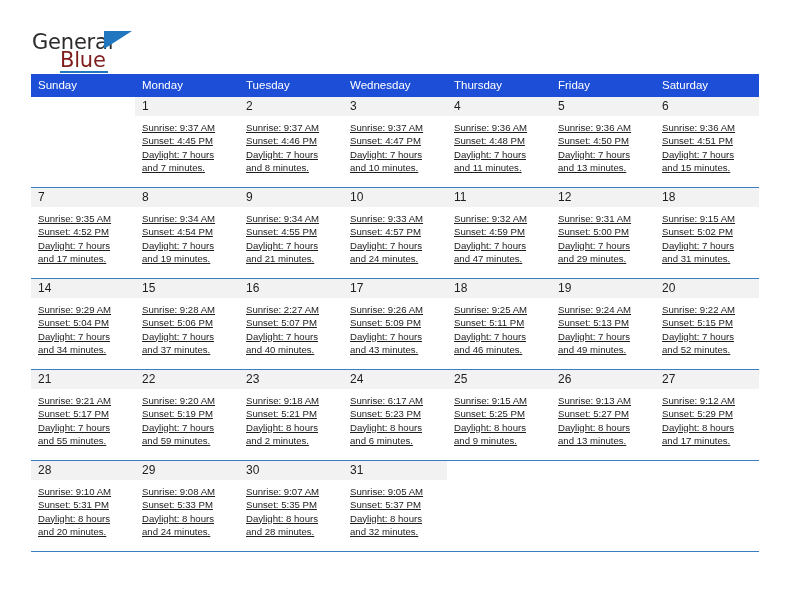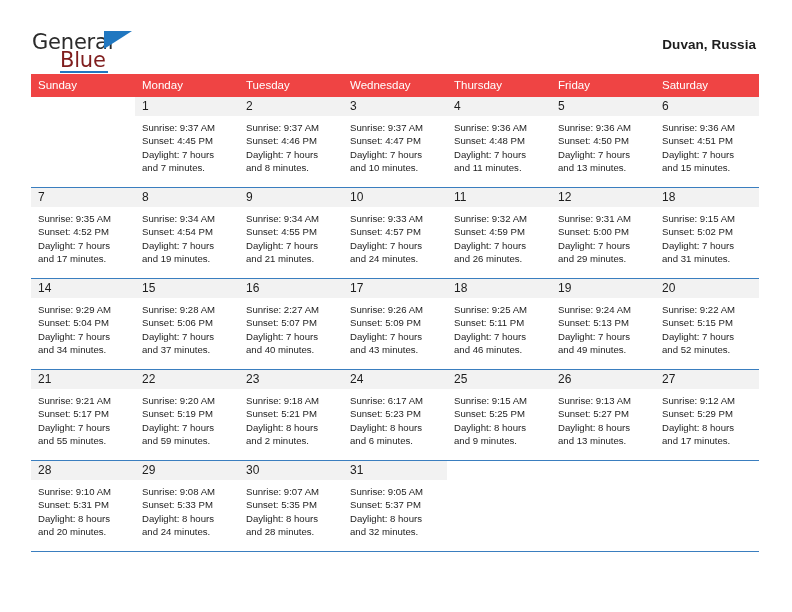--- a/index.html
+++ b/index.html
@@ -97,21 +97,21 @@
   
   .cal-wrap {
     padding: 0 33px 0 31px;
   }
   table.cal {
     width: 728px;
     border-collapse: collapse;
     table-layout: fixed;
   }
   table.cal th {
-    background: #ef4444;
+    background: #1d4ed8;
     color: #ffffff;
     font-size: 11.5px;
     font-weight: normal;
     text-align: left;
     padding: 5px 0 6px 7px;
     height: 21px;
     border: none;
   }
   table.cal td {
     vertical-align: top;
@@ -134,20 +134,21 @@
     padding: 1px 0 0 7px;
     font-size: 12px;
     color: #1d1d1d;
     line-height: 17px;
   }
   .cell-lines {
     padding: 5px 5px 0 7px;
     font-size: 9.6px;
     line-height: 13.3px;
     color: #1d1d1d;
+    text-decoration: underline;
   }
   .cell-lines div { white-space: nowrap; }
   .bottom-rule {
     width: 728px;
     height: 1px;
     background: #3a7ebf;
     margin: 0 0 0 31px;
   }
 </style>
 </head>
@@ -158,21 +159,20 @@
   <div class="top-bar">
 
     <div class="logo">
       <span class="logo-general">General</span>
       <span class="logo-triangle"></span>
       <span class="logo-blue">Blue</span>
       <span class="logo-underline"></span>
     </div>
 
     <div class="title-block">
-      <div class="cal-subtitle">Duvan, Russia</div>
     </div>
 
   </div>
 
   <div class="cal-wrap">
     <table class="cal">
       <thead>
         <tr>
           <th>Sunday</th>
           <th>Monday</th>
@@ -310,21 +310,21 @@
               </div>
             </div>
           </td>
           <td>
             <div class="cell">
               <div class="daynum-band">11</div>
               <div class="cell-lines">
                 <div>Sunrise: 9:32 AM</div>
                 <div>Sunset: 4:59 PM</div>
                 <div>Daylight: 7 hours</div>
-                <div>and 26 minutes.</div>
+                <div>and 47 minutes.</div>
               </div>
             </div>
           </td>
           <td>
             <div class="cell">
               <div class="daynum-band">12</div>
               <div class="cell-lines">
                 <div>Sunrise: 9:31 AM</div>
                 <div>Sunset: 5:00 PM</div>
                 <div>Daylight: 7 hours</div>

